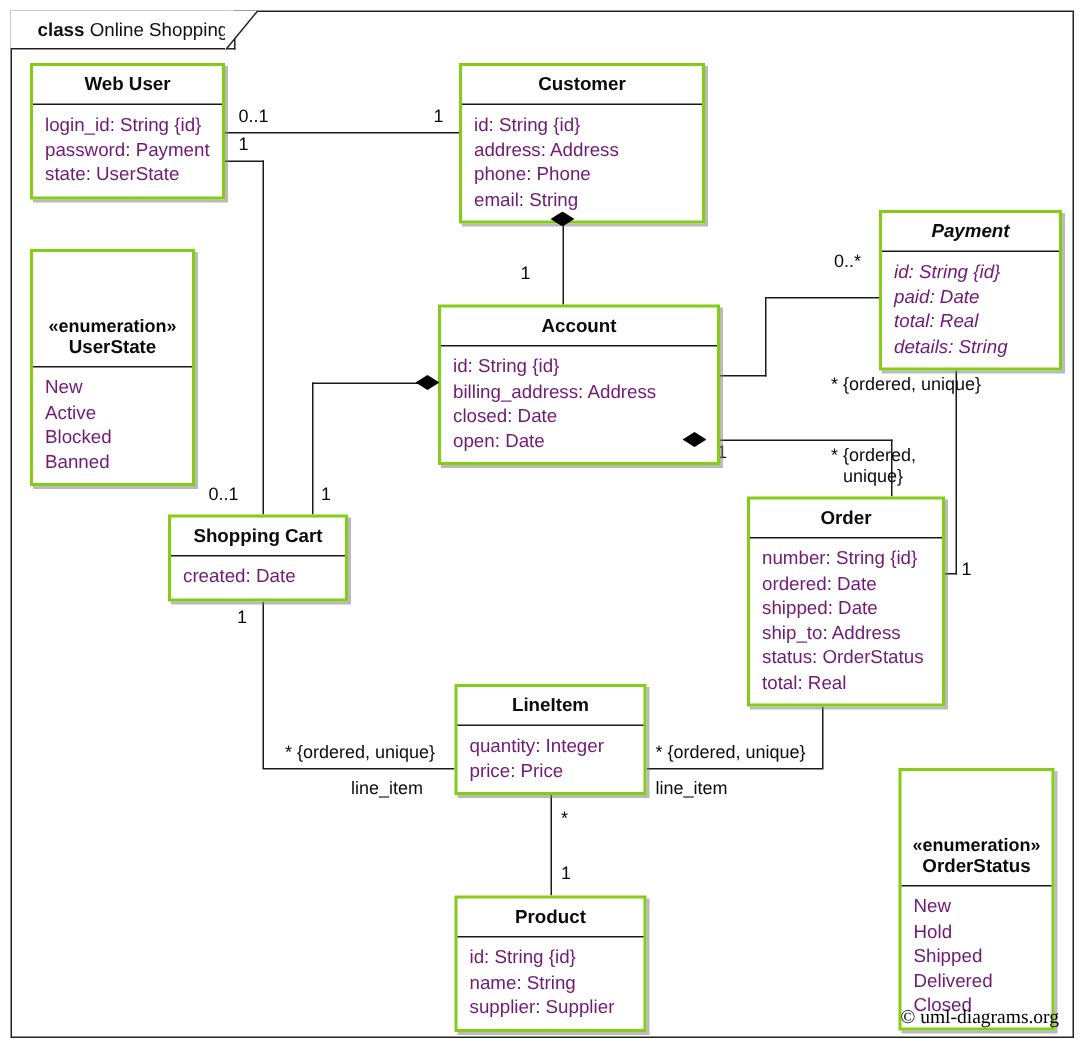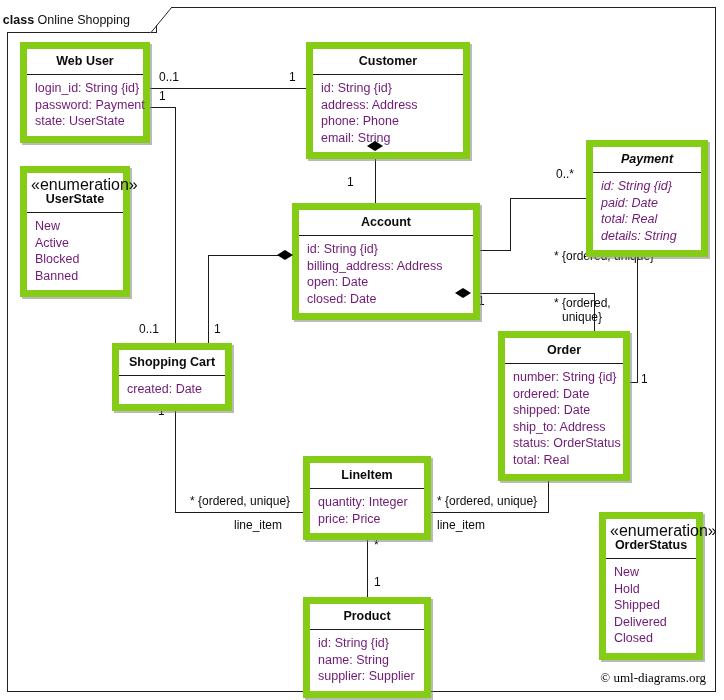--- a/index.html
+++ b/index.html
@@ -32,21 +32,20 @@
     left: 7px;
     top: 7px;
     height: 26px;
     box-sizing: border-box;
     background: #ffffff;
     border: 1px solid #222;
     border-top: none;
     border-left: none;
     display: flex;
     align-items: center;
-    justify-content: flex-end;
   }
   #frame-tab-inner {
     padding: 0 26px 0 18px;
     font-size: 12.5px;
     color: #111;
     white-space: nowrap;
     line-height: 24px;
   }
   #frame-tab-inner .kw { font-weight: bold; }
   #frame-tab-corner {
@@ -56,39 +55,40 @@
     width: 22px;
     height: 26px;
     overflow: hidden;
   }
 
   
   .uml-class {
     position: absolute;
     box-sizing: border-box;
     background: #ffffff;
-    border: 7px solid #84cc16;
+    border: 2px solid #84cc16;
     box-shadow: 2px 2px 0 0 rgba(130,130,130,0.55);
     z-index: 5;
   }
   .uml-head {
     box-sizing: border-box;
     border-bottom: 1px solid #1b1b1b;
     text-align: center;
     font-weight: bold;
     font-size: 12.5px;
     color: #0b0b0b;
     padding: 5px 4px 6px 4px;
     line-height: 14px;
   }
   .uml-head .stereo {
     display: block;
-    font-weight: normal;
-    font-size: 16px;
+    font-weight: bold;
+    font-size: 12px;
     line-height: 14px;
+    margin-top: 37px;
   }
   .uml-body {
     box-sizing: border-box;
     padding: 5px 7px 6px 8px;
     font-size: 12.5px;
     color: #701a75;
     line-height: 16.5px;
   }
   .uml-body div { white-space: nowrap; }
 
@@ -251,22 +251,22 @@
       <div>phone: Phone</div>
       <div>email: String</div>
     </div>
   </div>
 
   <div class="uml-class" style="left:292px; top:203px; width:188px;">
     <div class="uml-head">Account</div>
     <div class="uml-body">
       <div>id: String {id}</div>
       <div>billing_address: Address</div>
+      <div>closed: Date</div>
       <div>open: Date</div>
-      <div>closed: Date</div>
     </div>
   </div>
 
   <div class="uml-class" style="left:586px; top:140px; width:122px;font-style:italic;">
     <div class="uml-head">Payment</div>
     <div class="uml-body">
       <div>id: String {id}</div>
       <div>paid: Date</div>
       <div>total: Real</div>
       <div>details: String</div>

